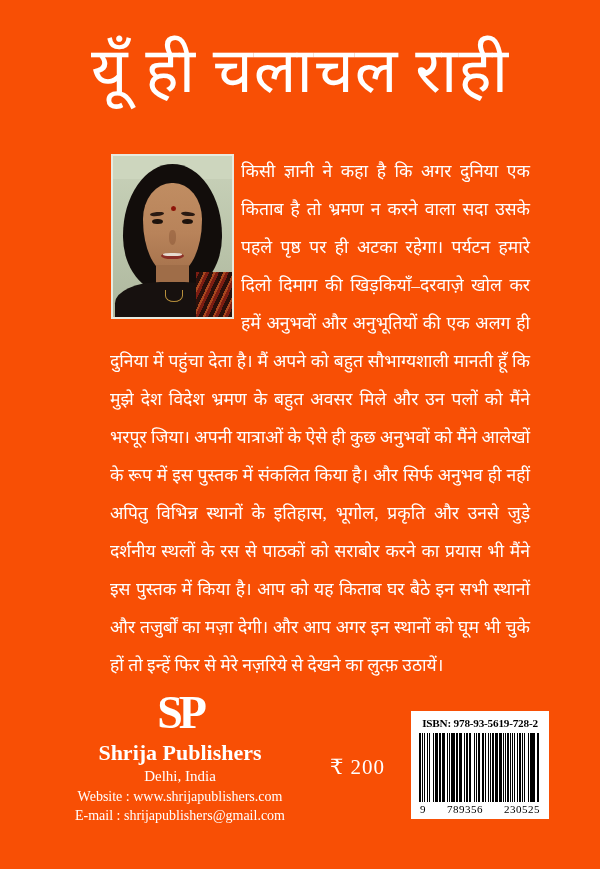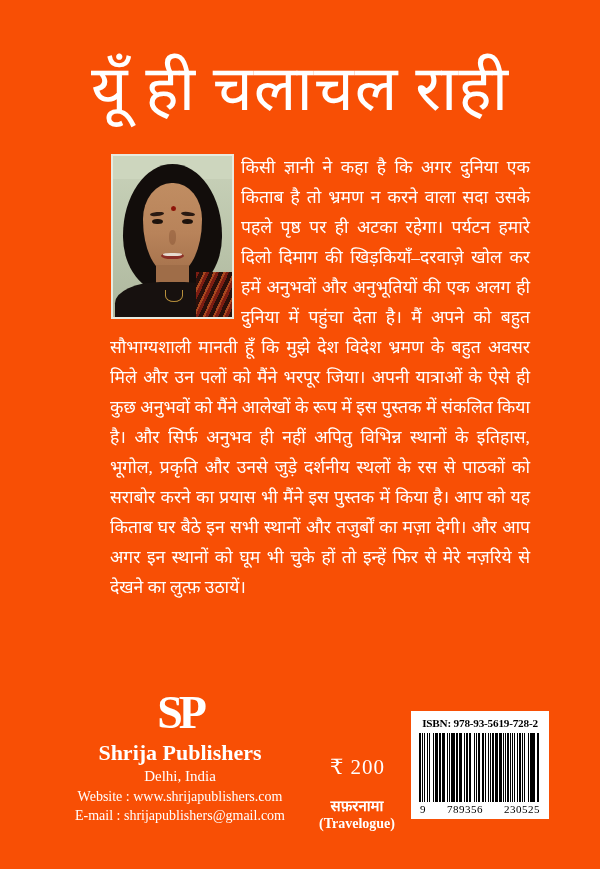--- a/index.html
+++ b/index.html
@@ -15,21 +15,21 @@
     width: 600px;
     height: 869px;
     background: #f84f05;
     overflow: hidden;
   }
 
   
   .title {
     position: absolute;
     left: 0;
-    top: 50px;
+    top: 32px;
     width: 600px;
     text-align: center;
     color: #ffffff;
     font-family: "Liberation Serif", "DejaVu Serif", serif;
     font-size: 63px;
     line-height: 1.25;
     letter-spacing: 1px;
     font-weight: 400;
     white-space: nowrap;
   }
@@ -181,21 +181,21 @@
 
   
   .blurb {
     position: absolute;
     left: 110px;
     top: 152px;
     width: 420px;
     color: #ffffff;
     font-family: "Liberation Serif", "DejaVu Serif", serif;
     font-size: 17.5px;
-    line-height: 30px;
+    line-height: 38px;
     text-align: justify;
     text-justify: inter-word;
   }
   .blurb .indent-shape {
     float: left;
     width: 131px;
     height: 170px;
     shape-outside: inset(0);
   }
 
@@ -383,24 +383,20 @@
   <div class="publisher">
     <div class="logo-sp">SP</div>
     <div class="pub-name">Shrija Publishers</div>
     <div class="pub-city">Delhi, India</div>
     <div class="pub-line">Website : www.shrijapublishers.com</div>
     <div class="pub-line">E-mail : shrijapublishers@gmail.com</div>
   </div>
 
   <div class="price">₹ 200</div>
 
-  <div class="genre">
-    <div class="g-hi">सफ़रनामा</div>
-    <div class="g-en">(Travelogue)</div>
-  </div>
 
   <div class="barcode-box">
     <div class="isbn-text">ISBN: 978-93-5619-728-2</div>
     <div class="bars" id="bars">
         <span style="flex: 3 0 0px; background: rgb(0, 0, 0);"></span>
         <span style="flex: 1 0 0px; background: transparent;"></span>
         <span style="flex: 1 0 0px; background: rgb(0, 0, 0);"></span>
         <span style="flex: 2 0 0px; background: transparent;"></span>
         <span style="flex: 1 0 0px; background: rgb(0, 0, 0);"></span>
         <span style="flex: 3 0 0px; background: transparent;"></span>

